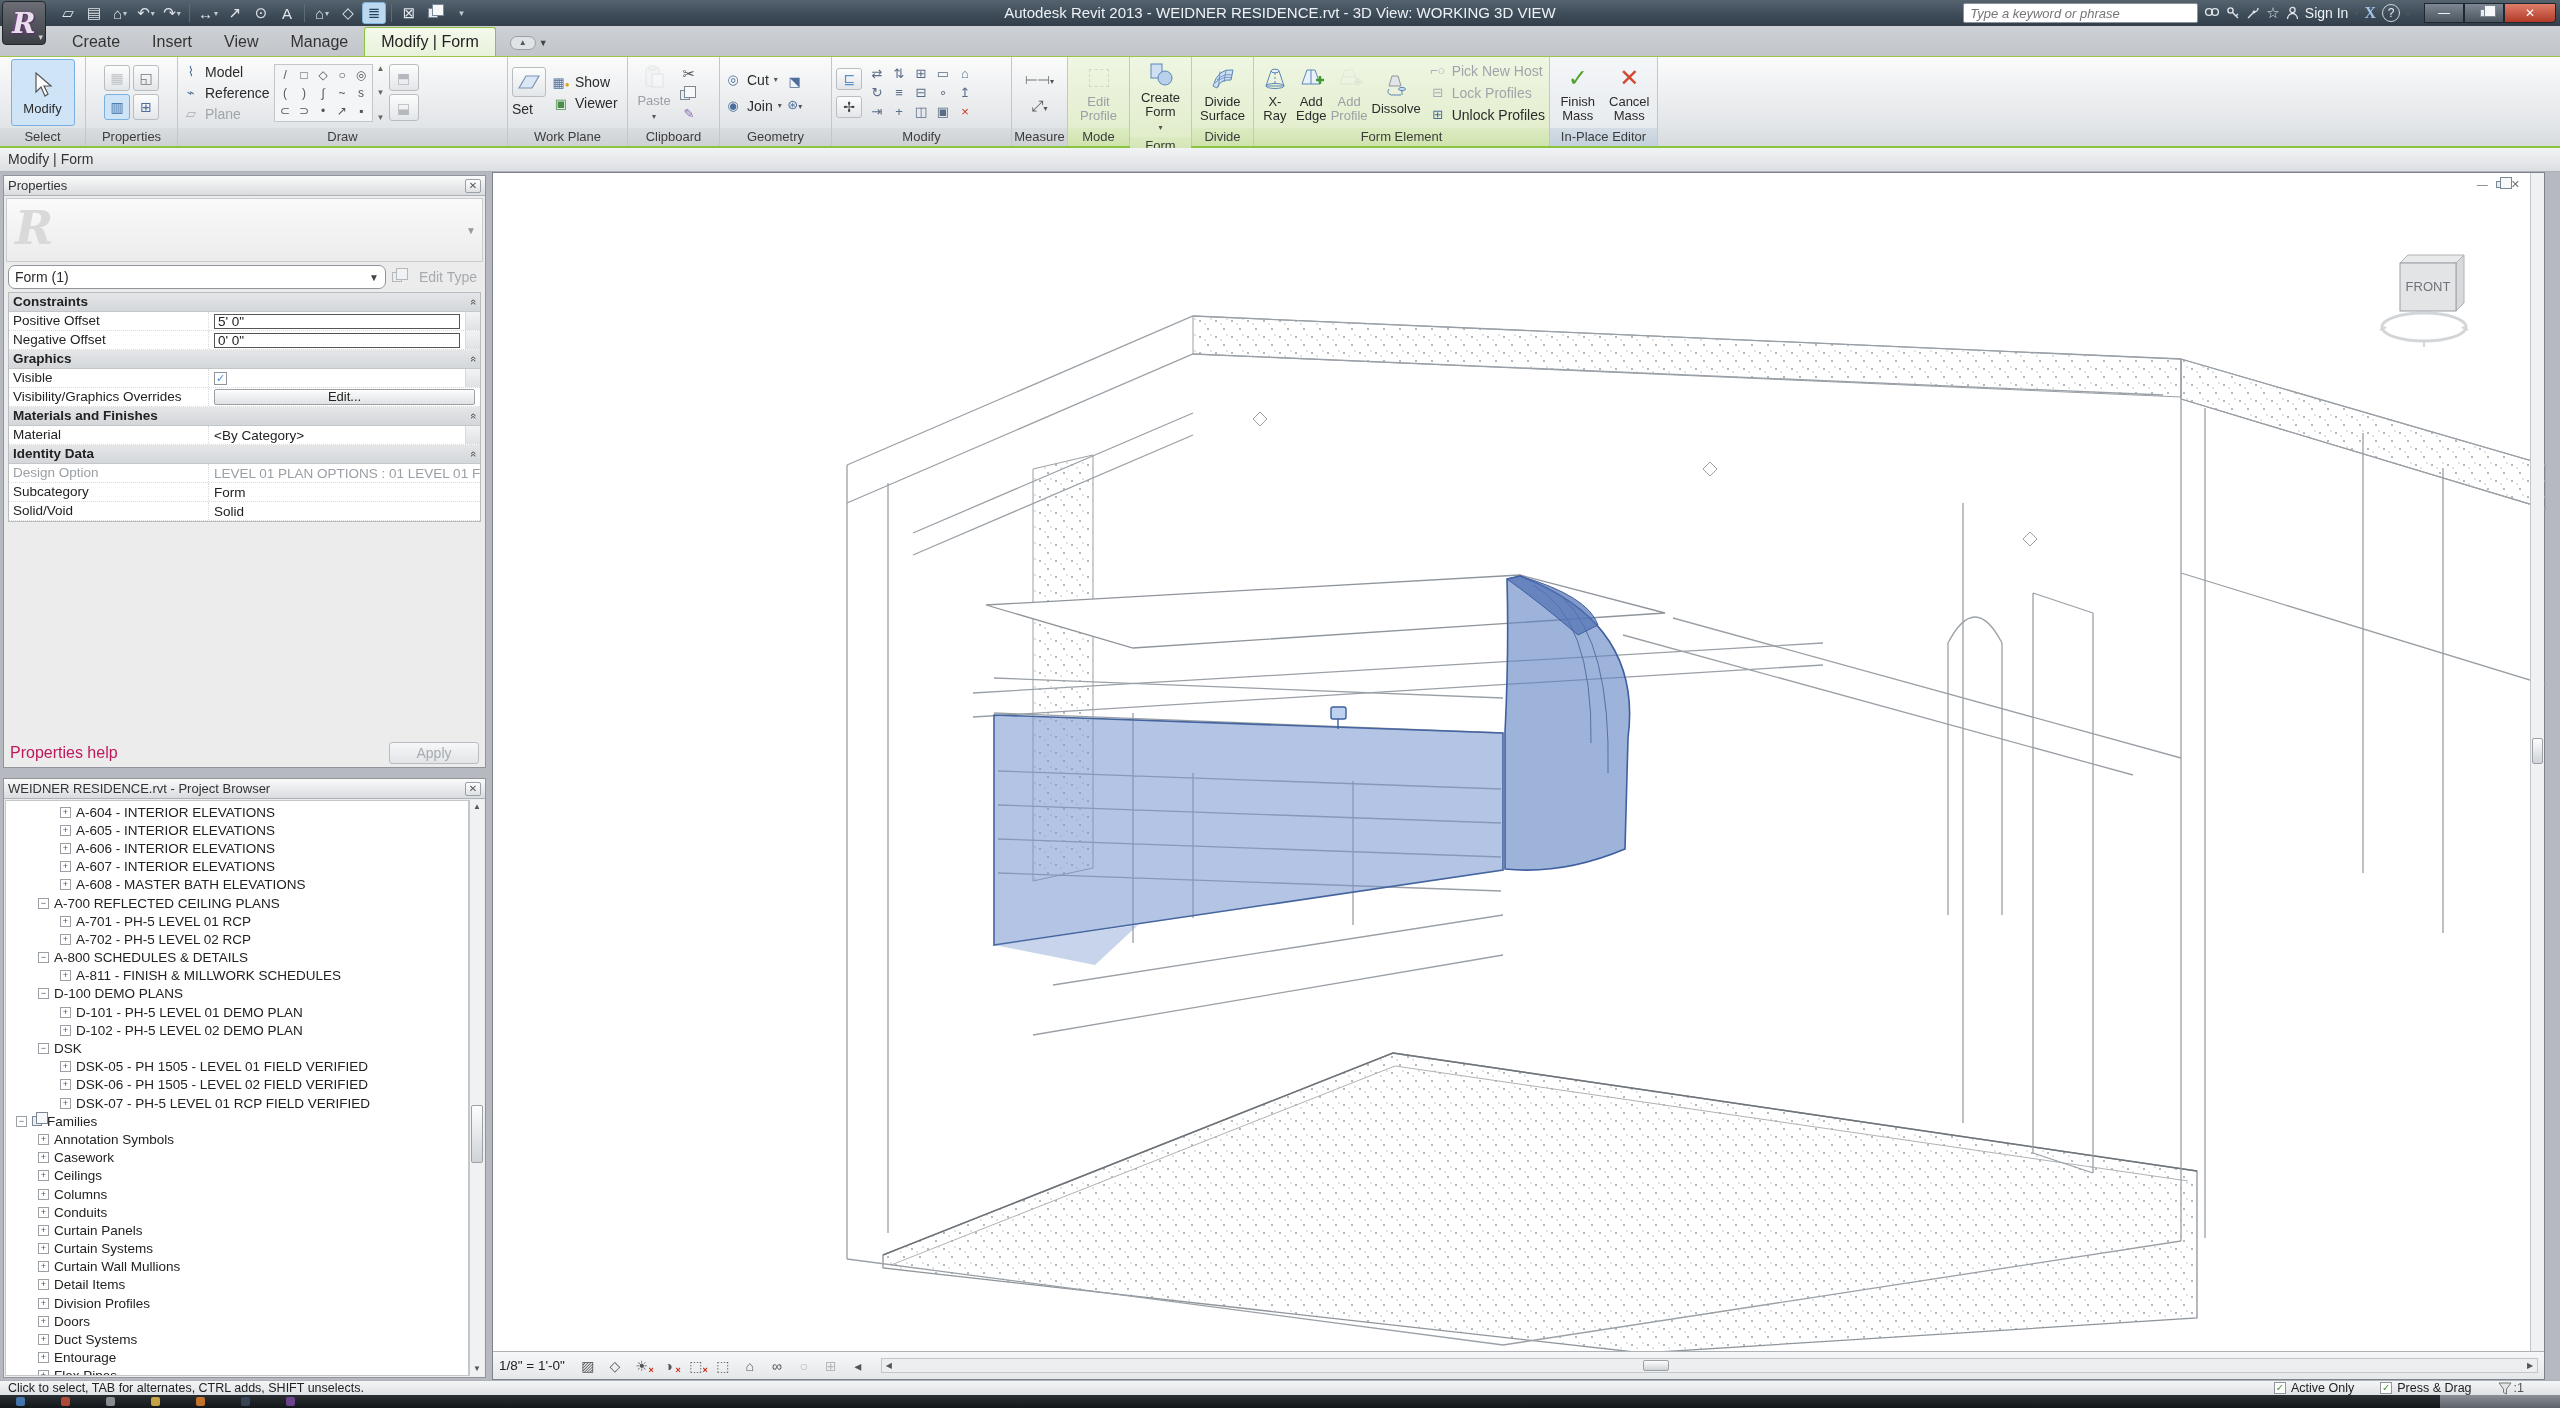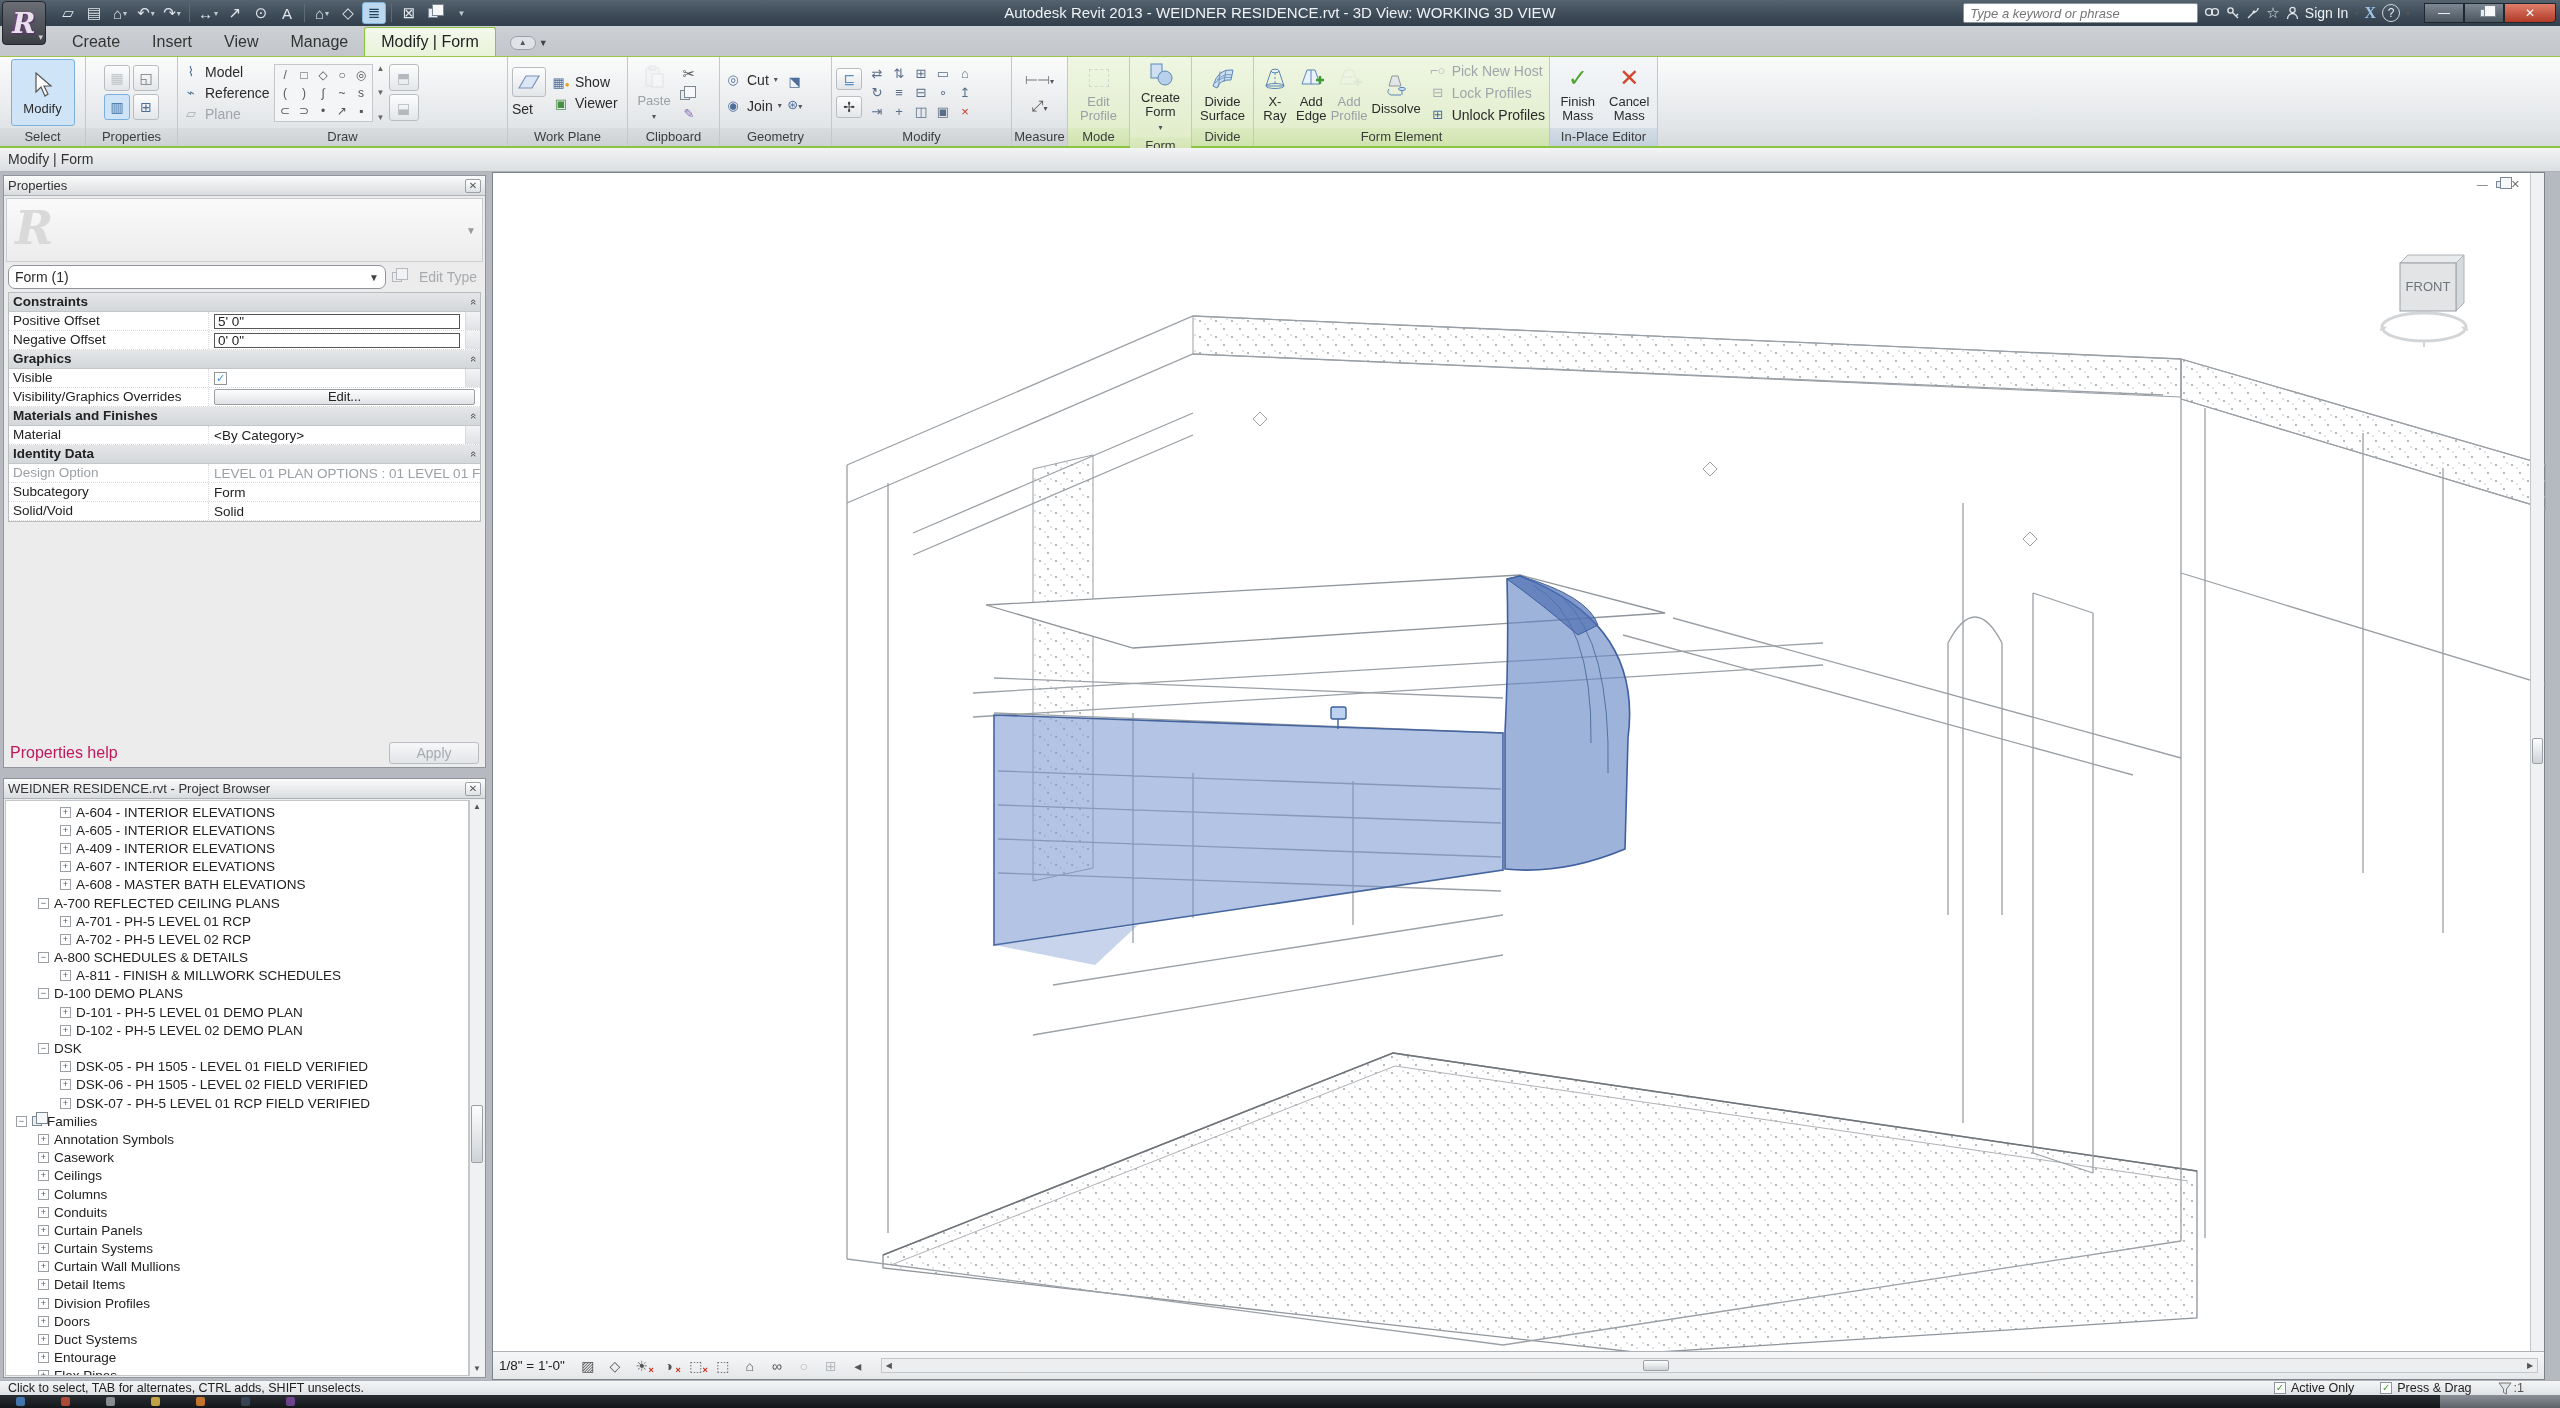--- a/index.html
+++ b/index.html
@@ -665,21 +665,21 @@
       <div class="trow" style="padding-left: 54px;">
         <span class="expbox">+</span>
         <span>A-604 - INTERIOR ELEVATIONS</span>
       </div>
       <div class="trow" style="padding-left: 54px;">
         <span class="expbox">+</span>
         <span>A-605 - INTERIOR ELEVATIONS</span>
       </div>
       <div class="trow" style="padding-left: 54px;">
         <span class="expbox">+</span>
-        <span>A-409 - INTERIOR ELEVATIONS</span>
+        <span>A-606 - INTERIOR ELEVATIONS</span>
       </div>
       <div class="trow" style="padding-left: 54px;">
         <span class="expbox">+</span>
         <span>A-607 - INTERIOR ELEVATIONS</span>
       </div>
       <div class="trow" style="padding-left: 54px;">
         <span class="expbox">+</span>
         <span>A-608 - MASTER BATH ELEVATIONS</span>
       </div>
       <div class="trow" style="padding-left: 32px;">

